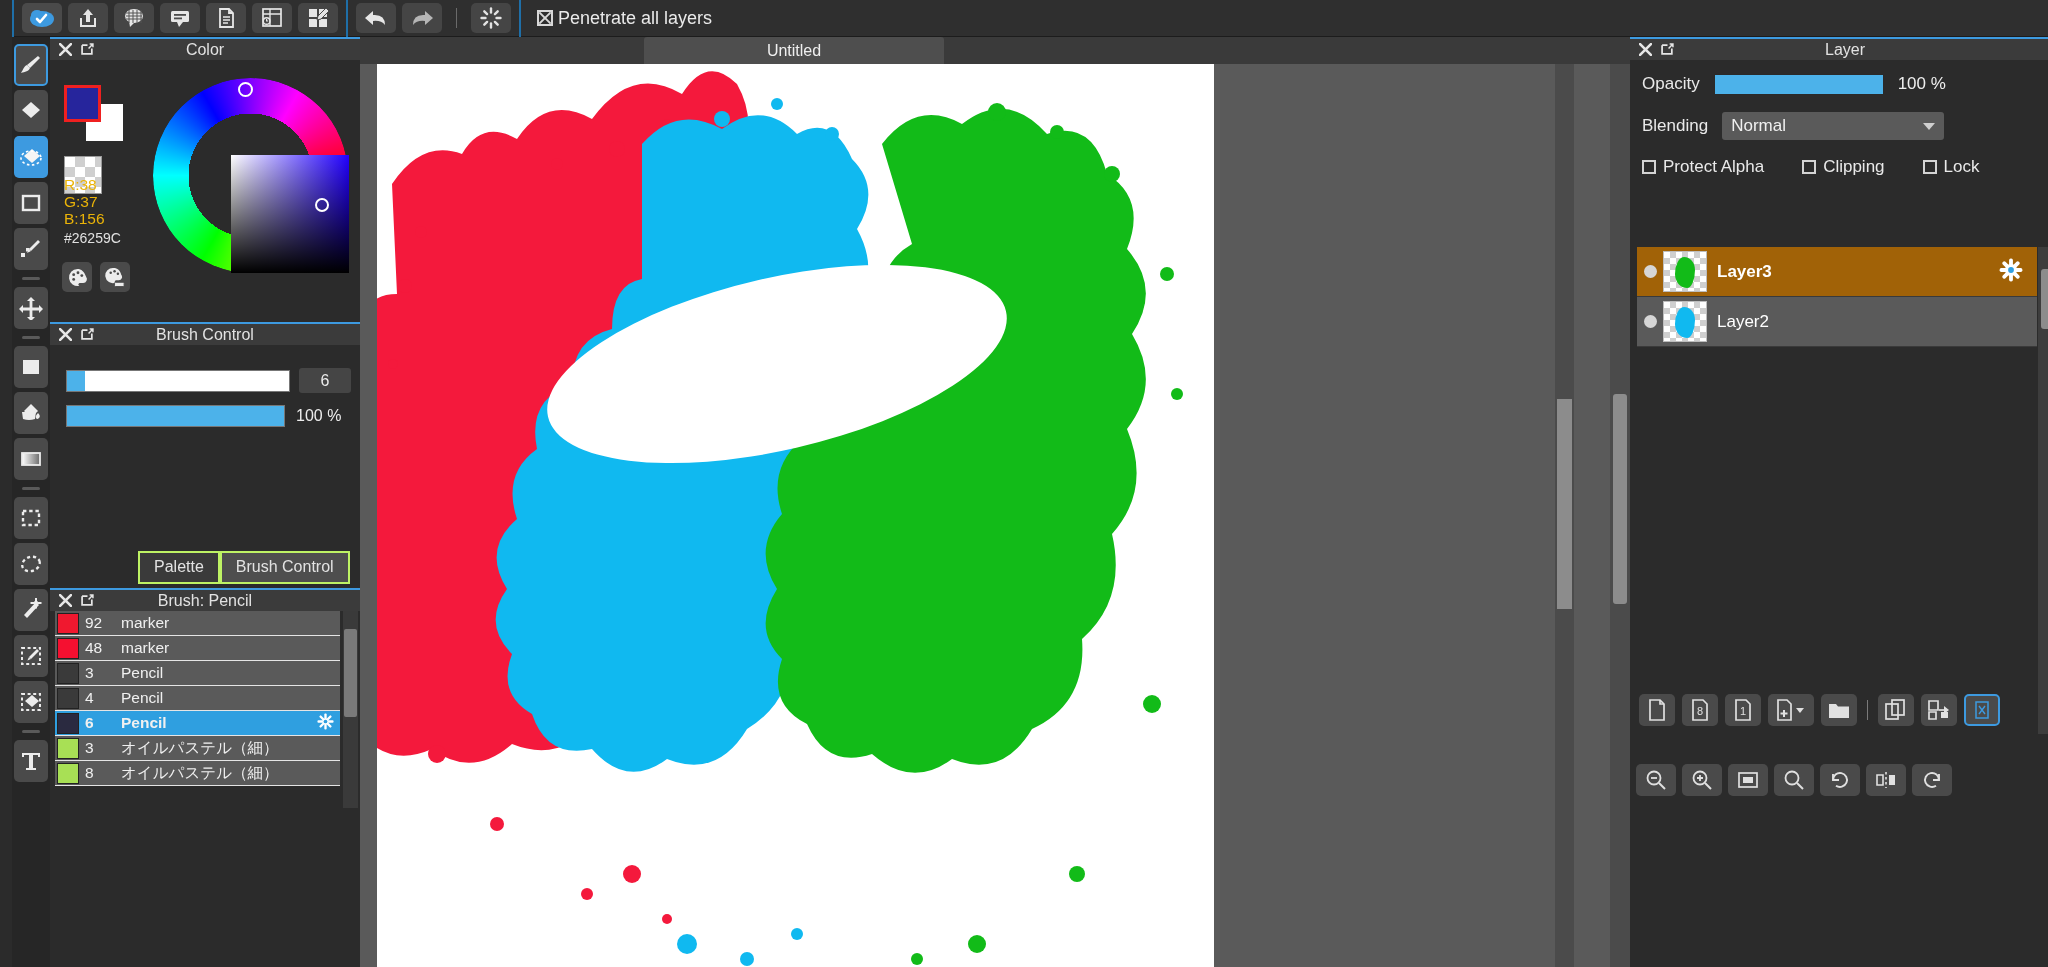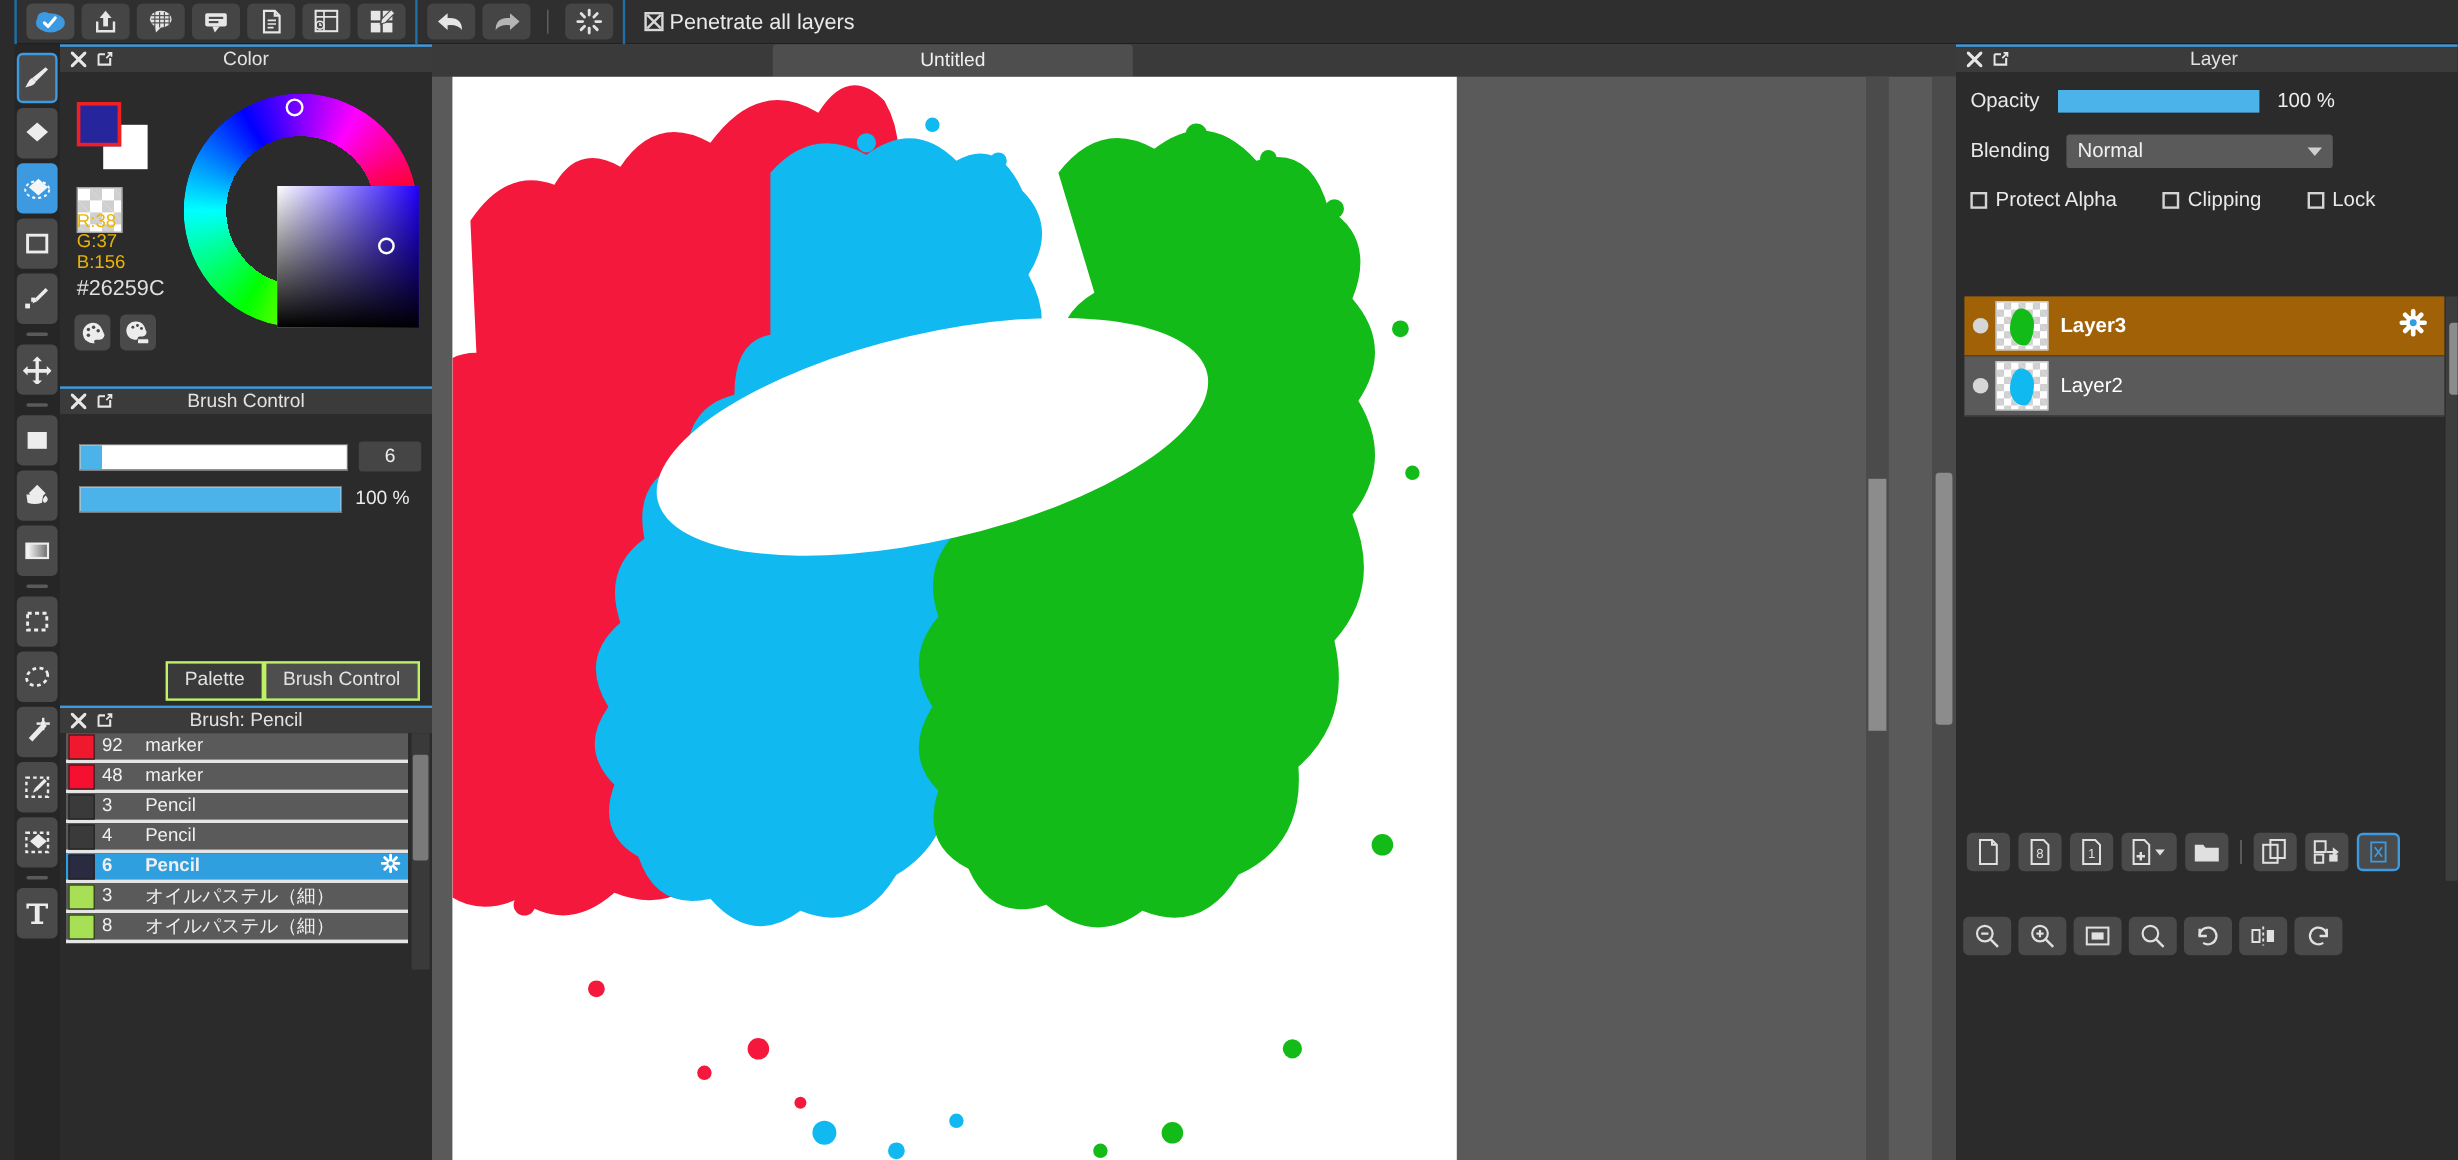--- a/index.html
+++ b/index.html
@@ -85,21 +85,21 @@
   .swatch-trans {
     position: absolute; left: 14px; top: 96px; width: 38px; height: 38px;
     background-color: #fff;
     background-image:
       linear-gradient(45deg, #cfcfcf 25%, transparent 25%, transparent 75%, #cfcfcf 75%),
       linear-gradient(45deg, #cfcfcf 25%, transparent 25%, transparent 75%, #cfcfcf 75%);
     background-size: 20px 20px; background-position: 0 0, 10px 10px;
     border: 1px solid #9a9a9a;
   }
   .rgbtext { position: absolute; left: 14px; top: 116px; font-size: 15.5px; line-height: 17px; color: #eab308; }
-  .hextext { position: absolute; left: 14px; top: 170px; font-size: 18px; color: #e0e0e0; }
+  .hextext { position: absolute; left: 14px; top: 170px; font-size: 14px; color: #e0e0e0; }
   .palbtns { position: absolute; left: 12px; top: 202px; display: flex; gap: 8px; }
   .palbtn {
     width: 30px; height: 30px; border-radius: 5px; background: #4a4a4a;
     display: flex; align-items: center; justify-content: center; cursor: pointer;
   }
   .wheelwrap { position: absolute; left: 103px; top: 18px; width: 195px; height: 195px; }
   .hue-ring {
     position: absolute; inset: 0; border-radius: 50%;
     background: conic-gradient(from 90deg,
       #ff0000 0deg, #ffff00 60deg, #00ff00 120deg,
@@ -141,21 +141,21 @@
     padding: 5px 14px 6px; font-size: 16px; color: #e2e2e2;
     background: #3a3a3a; border: 2px solid #bef264; cursor: pointer;
   }
   .tab.active { background: #4e4e4e; }
 
   
   .brushpanel { position: relative; height: 402px; background: #2b2b2b; }
   .brushlist { position: absolute; left: 5px; top: 0; right: 20px; top: 0; }
   .brow {
     display: flex; align-items: center; height: 25px;
-    background: #5a5a5a; border-bottom: 3px solid #e5e5e5;
+    background: #5a5a5a; border-bottom: 1px solid #e5e5e5;
     font-size: 15.5px; color: #f0f0f0; cursor: pointer; position: relative;
   }
   .brow.sel { background: #2f9fe0; font-weight: bold; }
   .b-sw { width: 22px; height: 21px; margin: 0 6px 0 2px; border: 1px solid #222; flex: none; }
   .b-num { width: 36px; flex: none; }
   .b-name { flex: 1; }
   .b-gear { margin-right: 6px; }
   .bscroll {
     position: absolute; right: 2px; top: 0; width: 15px; height: 197px;
     background: #3a3a3a;

